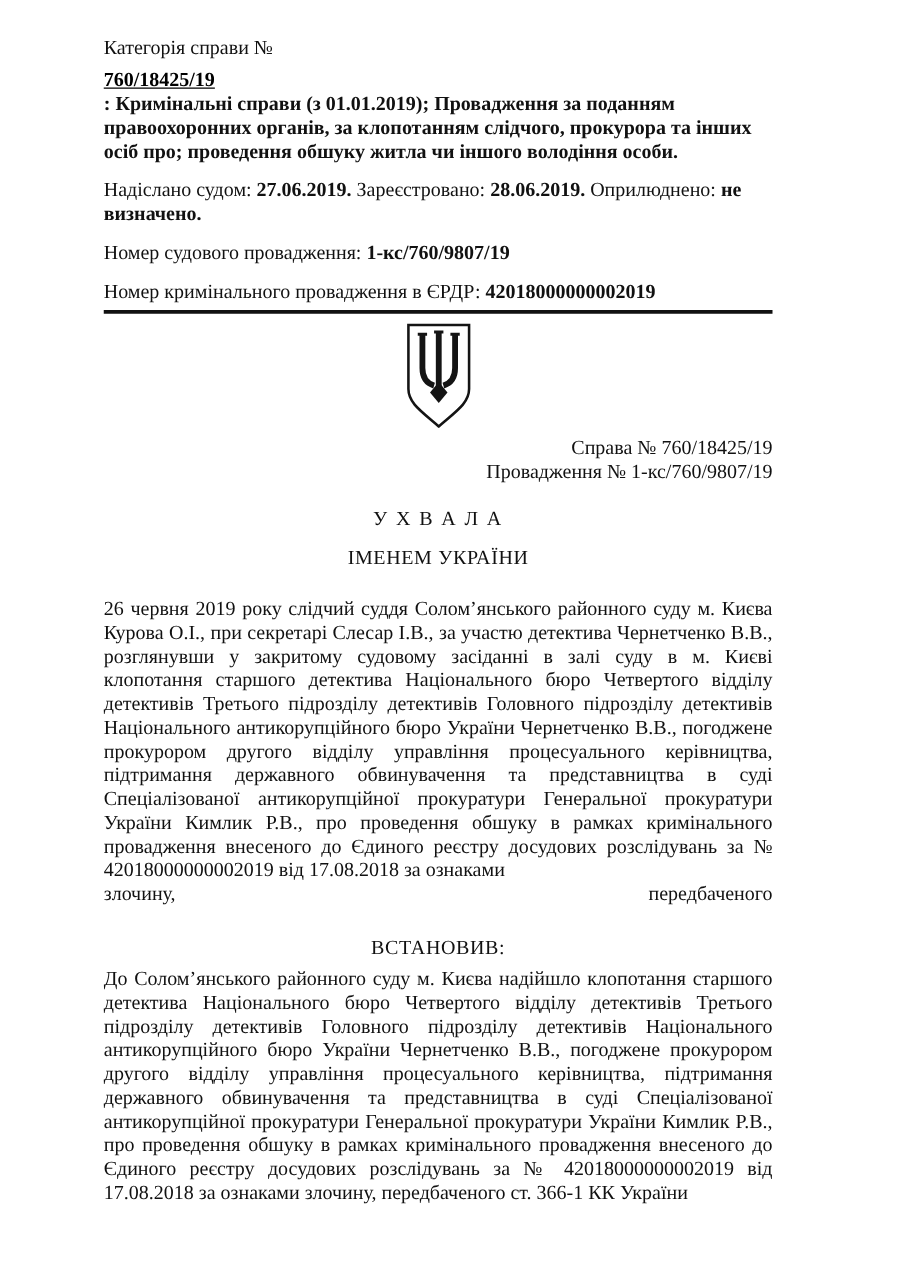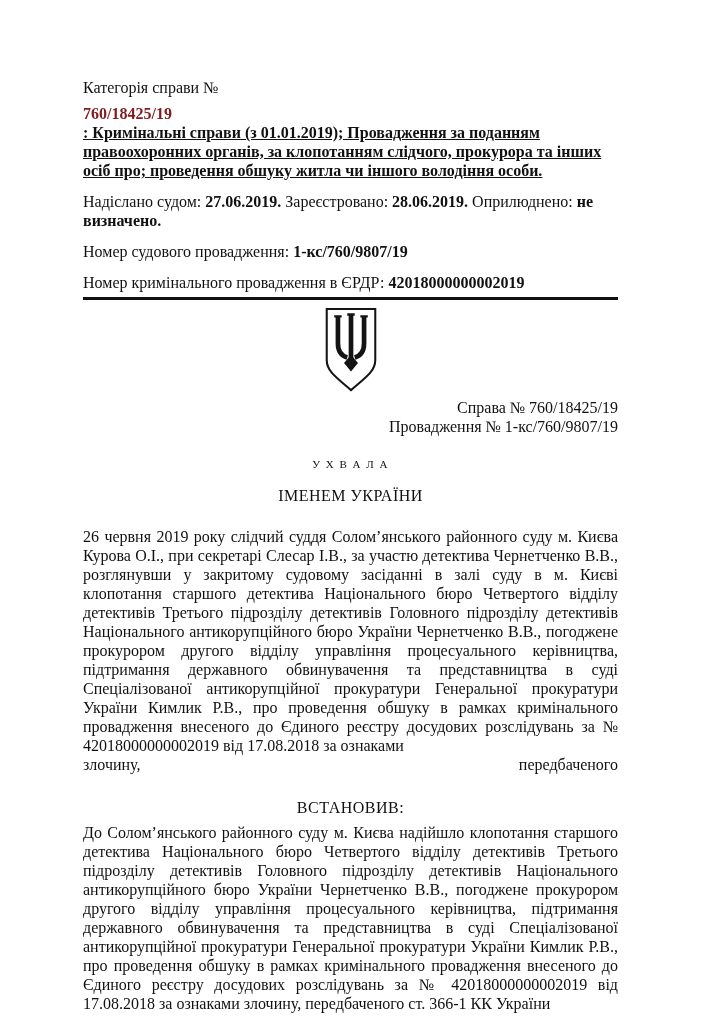--- a/index.html
+++ b/index.html
@@ -6,45 +6,46 @@
   .page {
     position: relative;
     width: 668px;
     height: 1024px;
     box-sizing: border-box;
     background: #ffffff;
     color: #111111;
     font-family: "Liberation Serif", serif;
     font-size: 16px;
     line-height: 19px;
-    padding: 78px 50px 0 83px;
+    padding: 29px 50px 0 83px;
     overflow: hidden;
   }
   .category-label { margin-bottom: 7px; }
   .case-link {
     font-weight: bold;
-    color: #7f1d1d;
+    text-decoration: underline;
+    color: #000000;
     display: inline-block;
   }
-  .category-value { font-weight: bold; text-decoration: underline; }
+  .category-value { font-weight: bold; }
   .meta-line { margin-top: 12px; }
   .meta-line > * + * { margin-left: 4px; }
   .meta-line b { font-weight: bold; }
   .rule {
     border: 0;
     height: 3px;
     background: #111111;
     margin: 5px 0 6px 0;
   }
   .emblem-wrap { text-align: center; margin: 0 0 4px 0; }
   .emblem-wrap svg { display: inline-block; vertical-align: top; }
   .right-line { text-align: right; }
   .right-line.first { }
   .doc-title {
-    font-size: 11px;
+    font-size: 16px;
     font-weight: normal;
     text-align: center;
     letter-spacing: 1.5px;
     margin: 19px 0 12px 0;
   }
   .doc-subtitle {
     font-size: 16px;
     font-weight: normal;
     text-align: center;
     letter-spacing: 0.5px;

